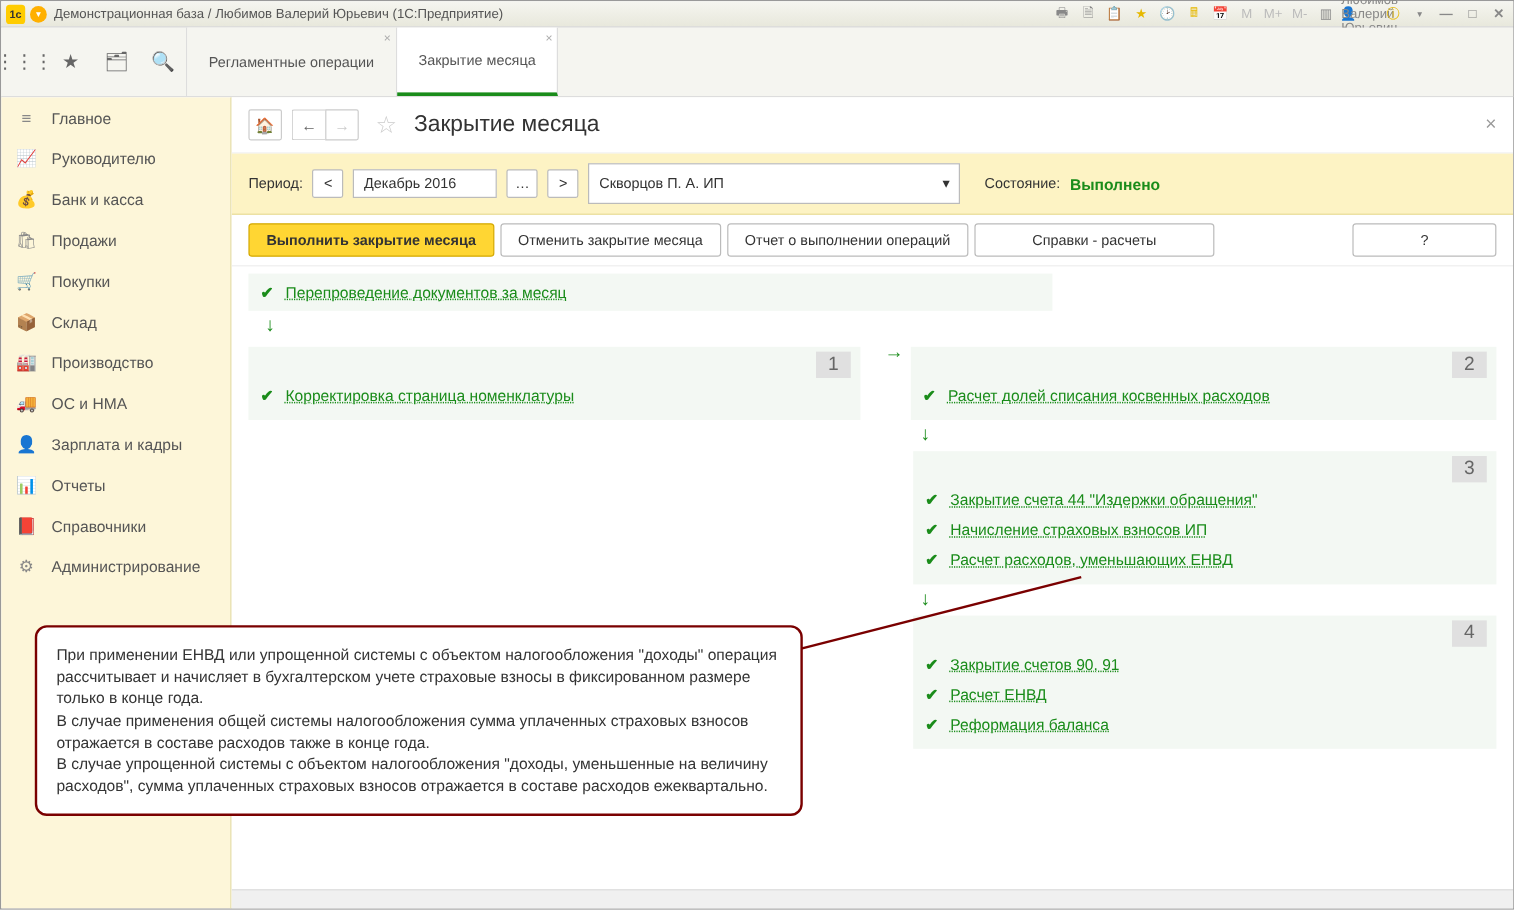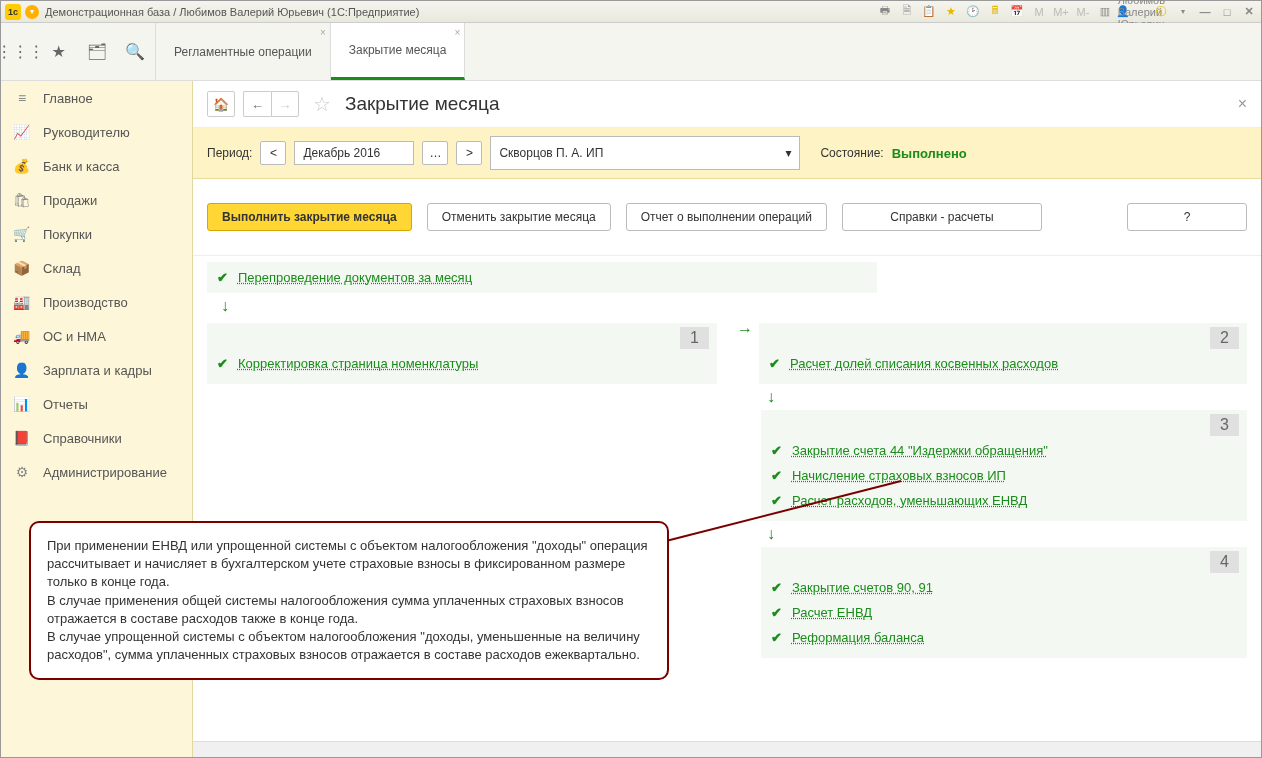--- a/index.html
+++ b/index.html
@@ -33,21 +33,21 @@
 .star { font-size: 20px; color: #ccc; cursor: pointer; margin: 0 6px;}
 .page-title { font-size: 19px; color: #333; font-weight: normal; }
 .page-close { margin-left: auto; font-size: 16px; color: #999; cursor: pointer; }
 .filter-bar { background: #fdf3c4; padding: 8px 14px; display: flex; align-items: center; gap: 8px; border-bottom: 1px solid #e8dc9a; }
 .filter-label { font-size: 12px; color: #333; }
 .sq-btn { height: 24px; min-width: 26px; border: 1px solid #bbb; background: #fff; display: flex; align-items: center; justify-content: center; cursor: pointer; font-size: 12px; border-radius:2px; padding:0 6px;}
 .period-field { height: 24px; border: 1px solid #bbb; background: #fff; padding: 0 8px; display: flex; align-items: center; min-width: 120px; font-size:12px;}
 .org-select { height: 24px; border: 1px solid #bbb; background: #fff; padding: 16px 8px; flex: 1; max-width: 310px; display: flex; align-items: center; justify-content: space-between; font-size:12px;}
 .status-lbl { font-size: 12px; margin-left: 12px; }
 .status-val { color: #1a8c1a; font-weight: bold; font-size: 13px; }
-.action-bar { padding: 24px 14px; display: flex; gap: 15px; border-bottom: 1px solid #eee; align-items:center;justify-content:space-between;}
+.action-bar { padding: 7px 14px; display: flex; gap: 5px; border-bottom: 1px solid #eee; align-items:center;justify-content:space-between;}
 .btn { height: 28px; padding: 0 14px; border: 1px solid #bbb; background: #fff; font-size: 12px; cursor: pointer; border-radius: 3px; display:flex;align-items:center;}
 .btn.primary { background: #ffd633; border-color: #d4a800; font-weight: bold; }
 .btn.wide { min-width: 200px; justify-content:center;}
 .btn.help { min-width: 120px; justify-content:center; margin-left:auto;}
 .content { flex: 1; overflow-y: auto; padding: 0 14px 14px; position: relative; }
 .stage-row { background: #f3f8f3; padding: 8px 10px; margin-top: 6px; display: flex; align-items: center; gap: 10px; }
 .check { color: #1a8c1a; font-weight: bold; font-size: 13px; }
 .stage-link { color: #1a8c1a; text-decoration: underline dotted; font-size: 13px; cursor: pointer; }
 .arrow-down { color: #1a8c1a; font-size: 16px; margin: 4px 0 0 14px; }
 .arrow-right { color: #1a8c1a; font-size: 16px; }

